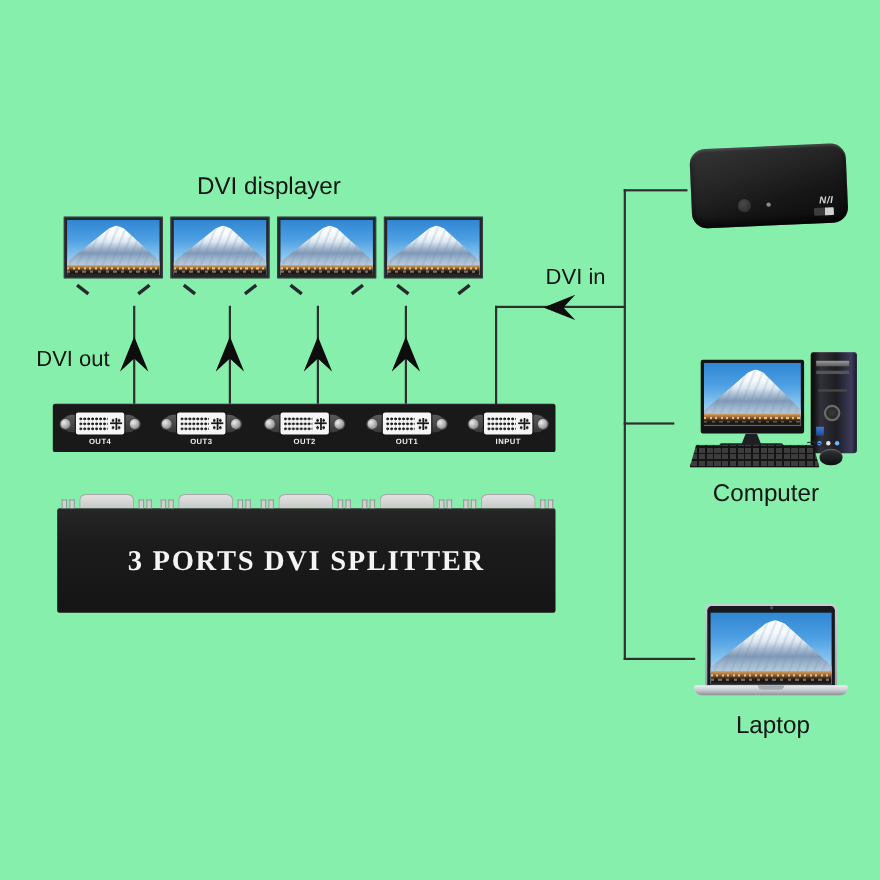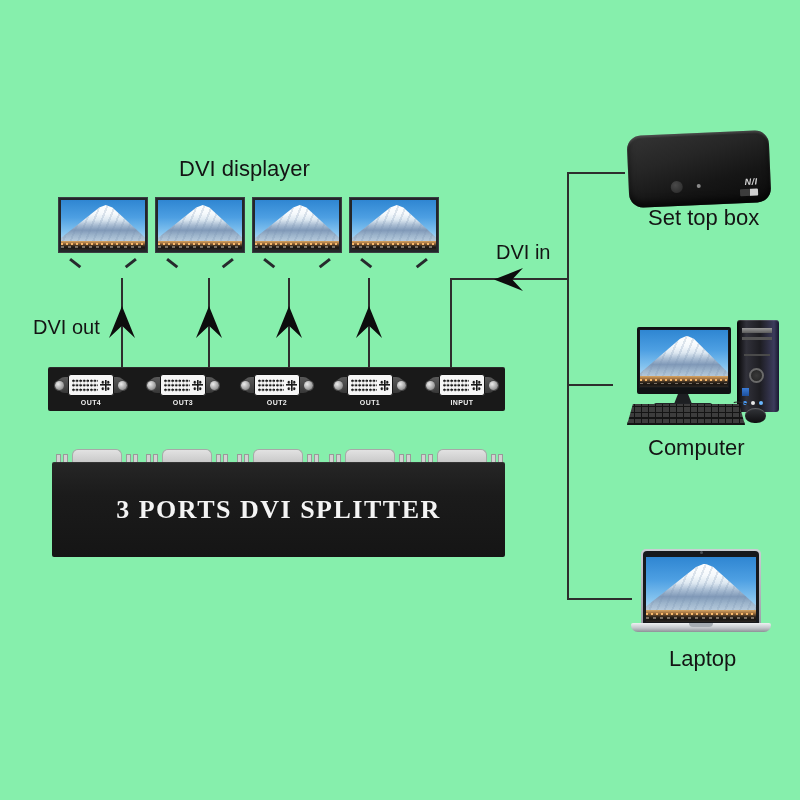--- a/index.html
+++ b/index.html
@@ -287,21 +287,20 @@
   </div>
 
   <div class="stb">
     <div class="stb-body">
       <div class="stb-eye"></div>
       <div class="stb-dot"></div>
       <div class="stb-logo">N/I</div>
       <div class="stb-badge"></div>
     </div>
   </div>
-  <div class="lbl lbl-dev" style="left:648px;top:205px;">Set top box</div>
 
   <div class="pc">
     <div class="pc-mon">
       <div class="fuji">
           <div class="mtn"></div>
           <div class="city"></div>
         </div>
     </div>
     <div class="pc-neck"></div>
     <div class="pc-base"></div>

